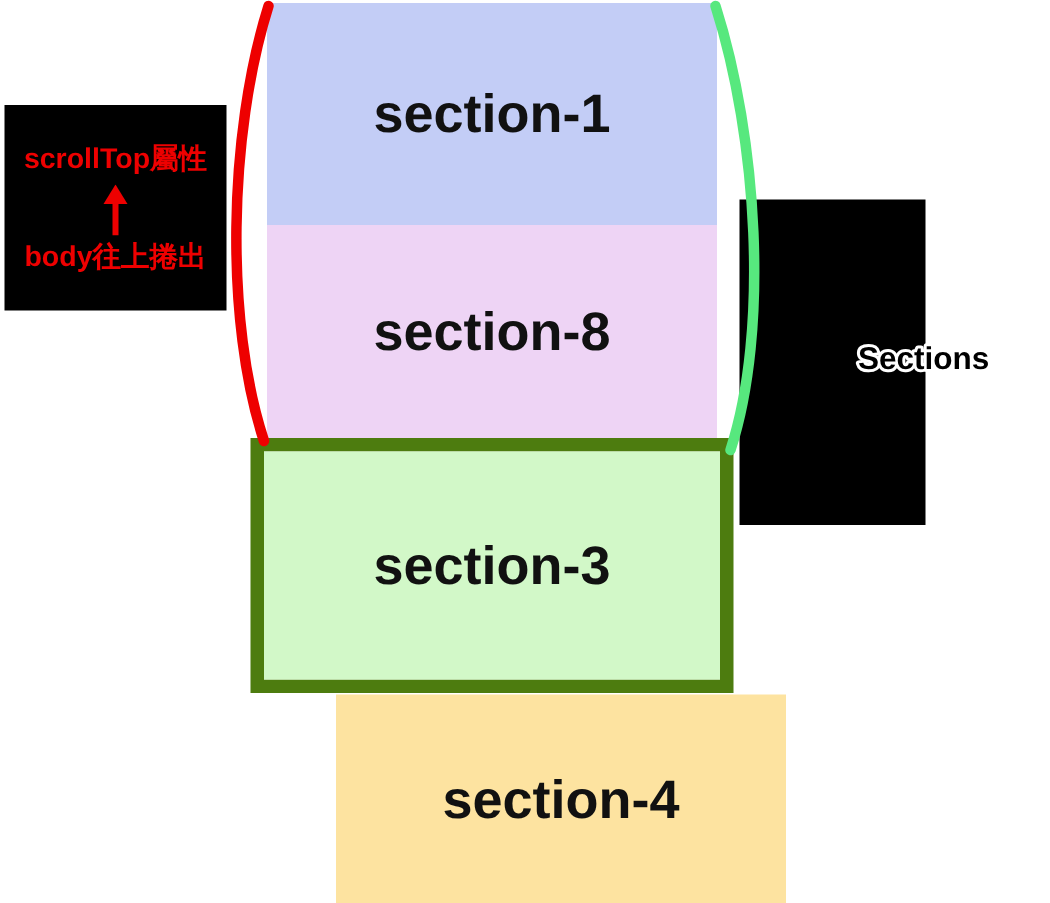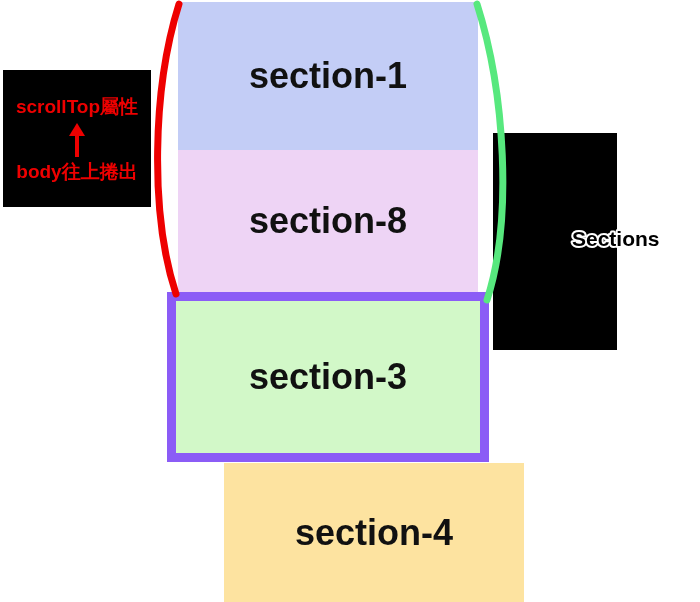--- a/index.html
+++ b/index.html
@@ -11,21 +11,21 @@
     position:absolute;left:178px;width:300px;
     display:flex;align-items:center;justify-content:center;
     font-size:36px;font-weight:bold;color:#111111;
     letter-spacing:0px;
   }
   .sec1{top:2px;height:148px;background:#c3cdf6;}
   .sec2{top:150px;height:142px;background:#eed4f5;}
   .sec4{top:463px;height:139px;background:#fde3a0;margin-left:46px;}
   .viewport-box{
     position:absolute;left:167px;top:292px;width:322px;height:170px;
-    border:9px solid #8b5cf6;box-sizing:border-box;z-index:3;
+    border:9px solid #4d7c0f;box-sizing:border-box;z-index:3;
   }
   .sec3{
     width:100%;height:100%;background:#d2f8c8;
     display:flex;align-items:center;justify-content:center;
     font-size:36px;font-weight:bold;color:#111111;
   }
   .callout-left{
     position:absolute;left:3px;top:70px;width:148px;height:137px;background:#000000;
     display:flex;flex-direction:column;align-items:center;justify-content:center;
     color:#ee0000;font-weight:bold;font-size:19px;line-height:21px;text-align:center;

